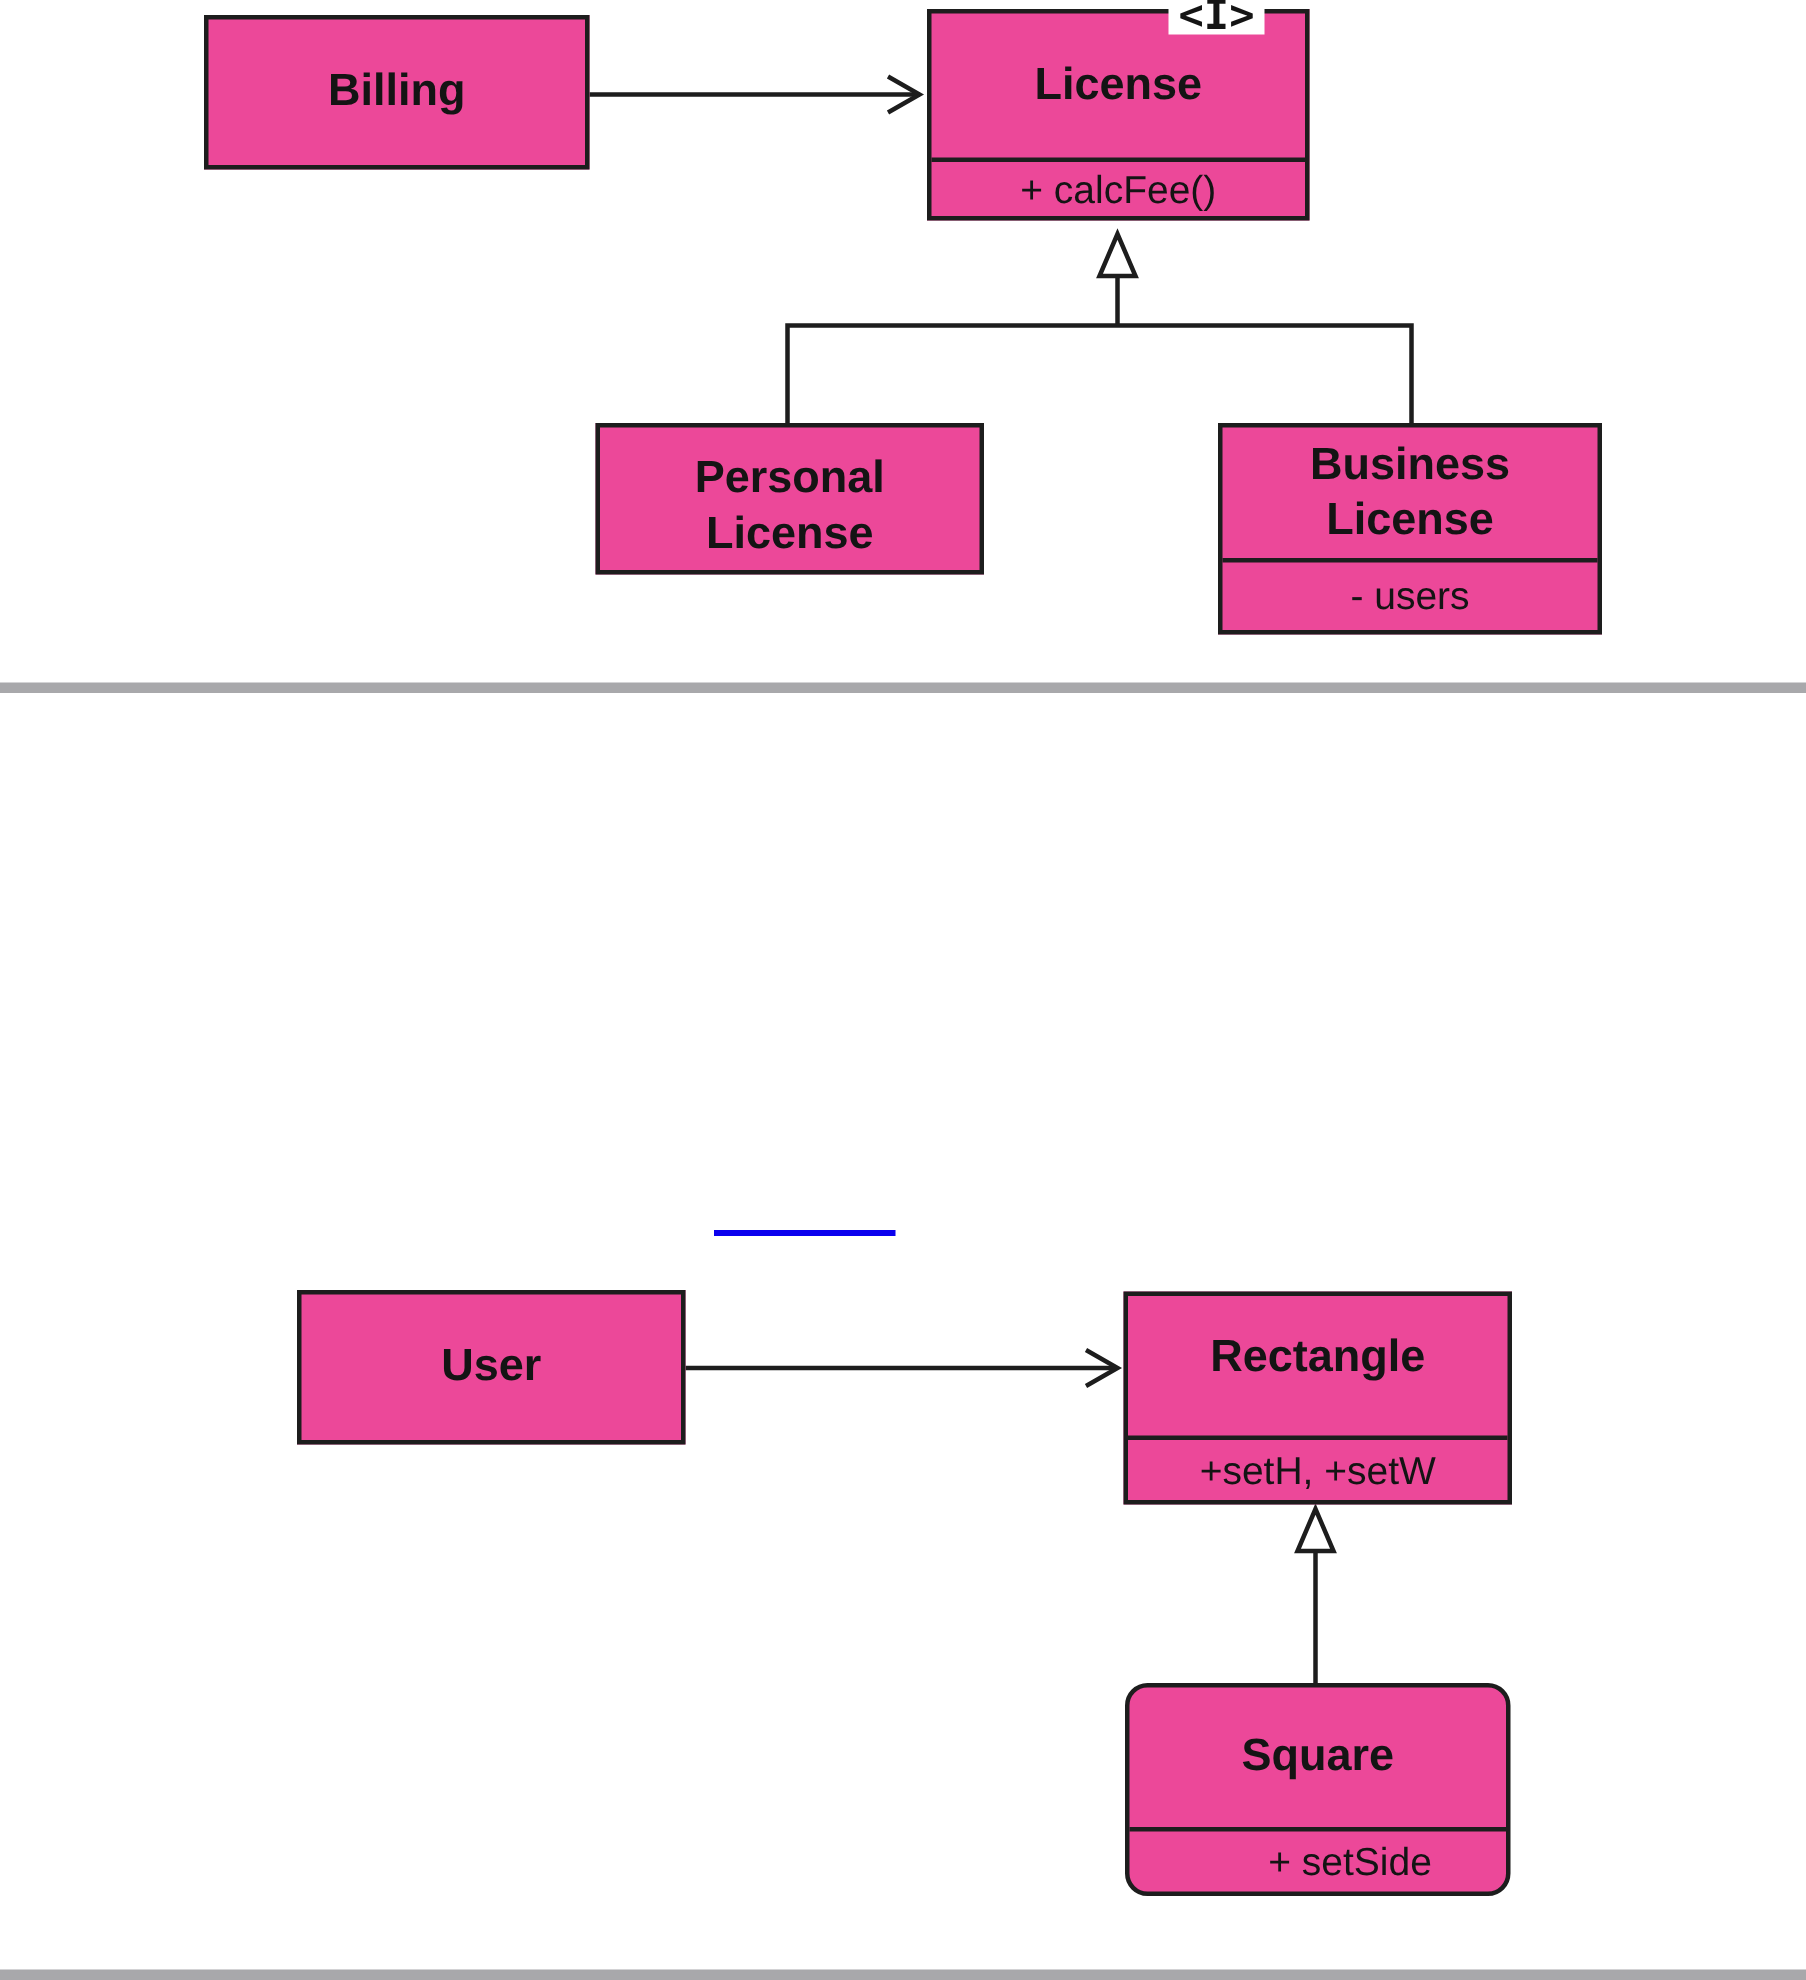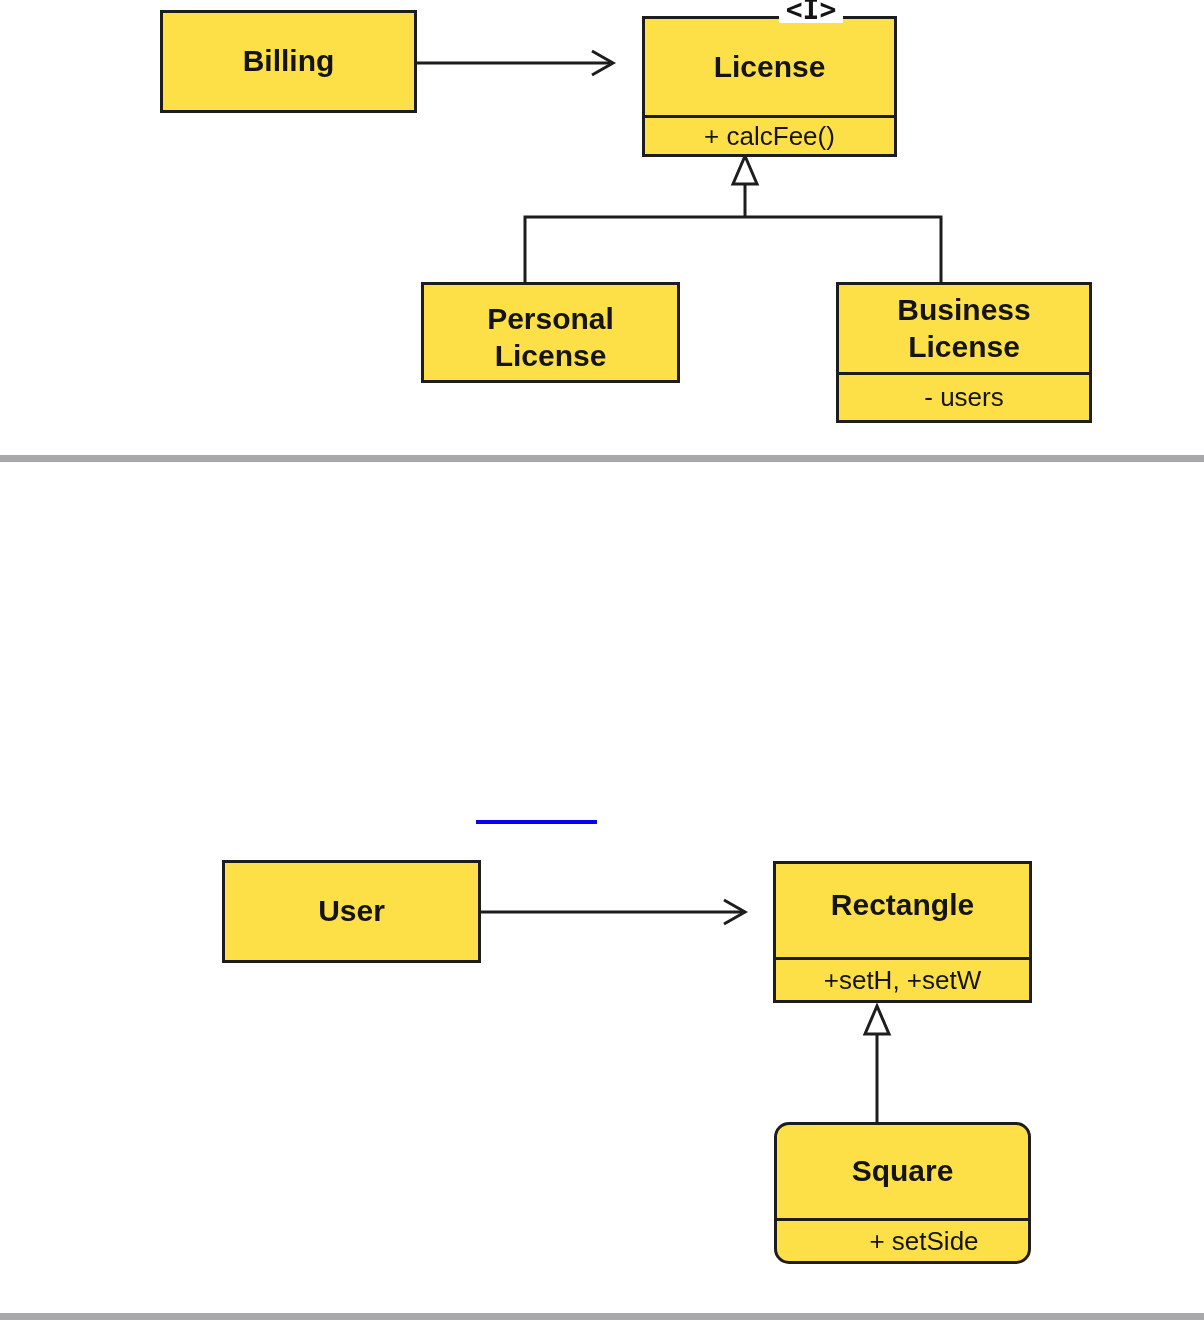--- a/index.html
+++ b/index.html
@@ -12,26 +12,25 @@
     font-family: "Liberation Sans", sans-serif;
     color: #141414;
   }
   #connectors {
     position: absolute;
     left: 0; top: 0;
     width: 1204px; height: 1320px;
   }
   .uml-box {
     position: absolute;
-    background: #fde047;
+    background: #ec4899;
     border: 3px solid #1d1d1d;
     box-sizing: border-box;
     display: flex;
     flex-direction: column;
-    margin-left: 24px;
   }
   .uml-name {
     flex: 1;
     display: flex;
     align-items: center;
     justify-content: center;
     font-weight: bold;
     font-size: 30px;
     line-height: 1.22;
     text-align: center;
@@ -100,21 +99,21 @@
     <g>
       <line x1="877" y1="1034" x2="877" y2="1142" stroke="#1d1d1d" stroke-width="3"></line>
       <polygon points="877,1006 865,1034 889,1034" fill="#ffffff" stroke="#1d1d1d" stroke-width="3"></polygon>
     </g>
   </svg>
 
   <div class="uml-box" style="left:136px; top:10px; width:257px; height:103px;">
     <div class="uml-name">Billing</div>
   </div>
 
-  <div class="uml-box" style="left:618px; top:16px; width:255px; height:141px;">
+  <div class="uml-box" style="left:618px; top:6px; width:255px; height:141px;">
     <div class="uml-name">License</div>
     <div class="uml-comp" style="height:39px;">+ calcFee()</div>
   </div>
   <div class="stereotype">&lt;I&gt;</div>
 
   <div class="uml-box" style="left:397px; top:282px; width:259px; height:101px;">
     <div class="uml-name" style="padding:16px 30px;">Personal License</div>
   </div>
 
   <div class="uml-box" style="left:812px; top:282px; width:256px; height:141px;">

